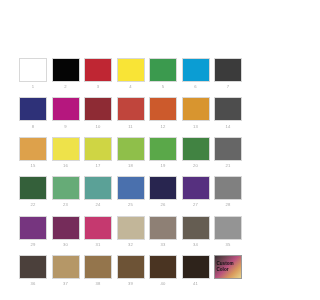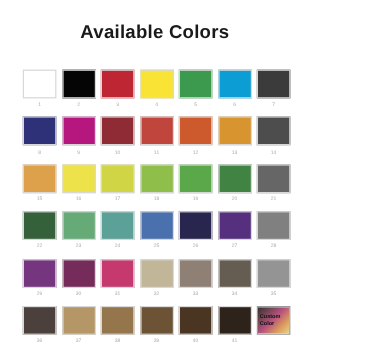--- a/index.html
+++ b/index.html
@@ -95,21 +95,20 @@
   }
   .num.blank {
     visibility: hidden;
   }
 </style>
 </head>
 <body>
 
 <div class="page">
 
-  <h1 class="title">Available Colors</h1>
 
   <div class="grid">
 
     <div class="row">
       <div class="cell">
         <div class="swatch" style="background-color: rgb(255, 255, 255);"></div>
         <div class="num">1</div>
       </div>
       <div class="cell">
         <div class="swatch" style="background-color: rgb(5, 5, 5);"></div>

